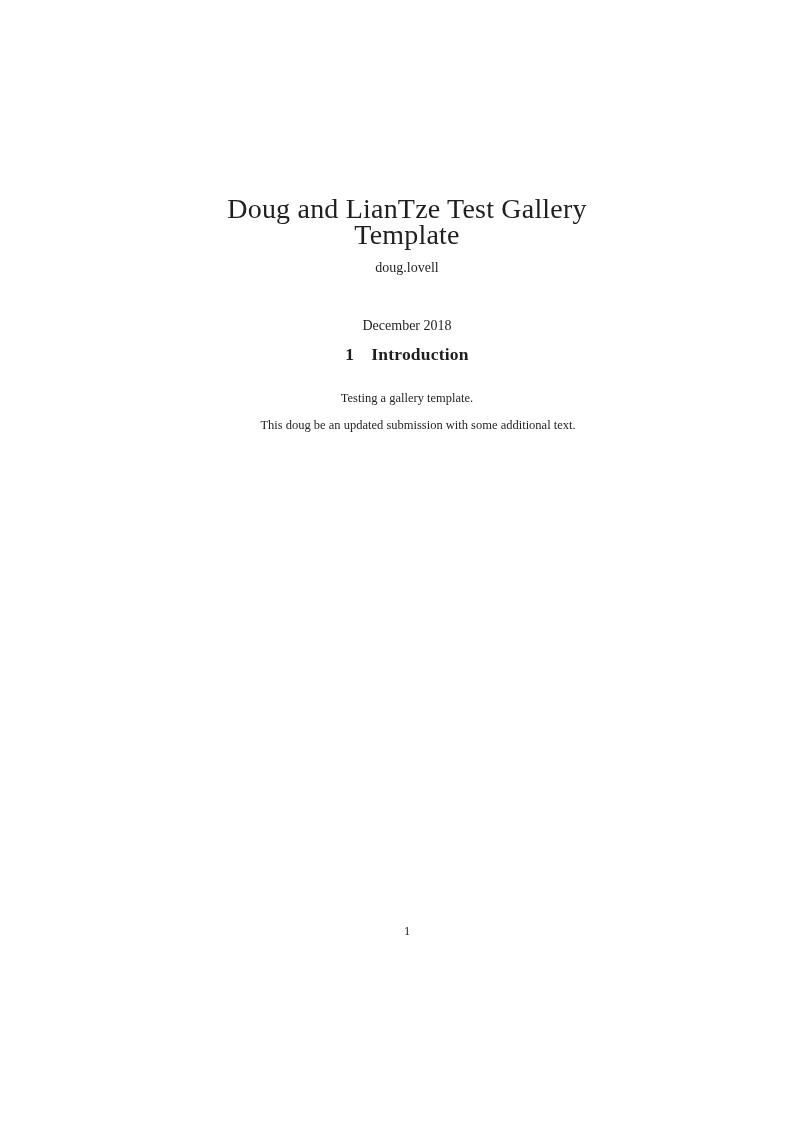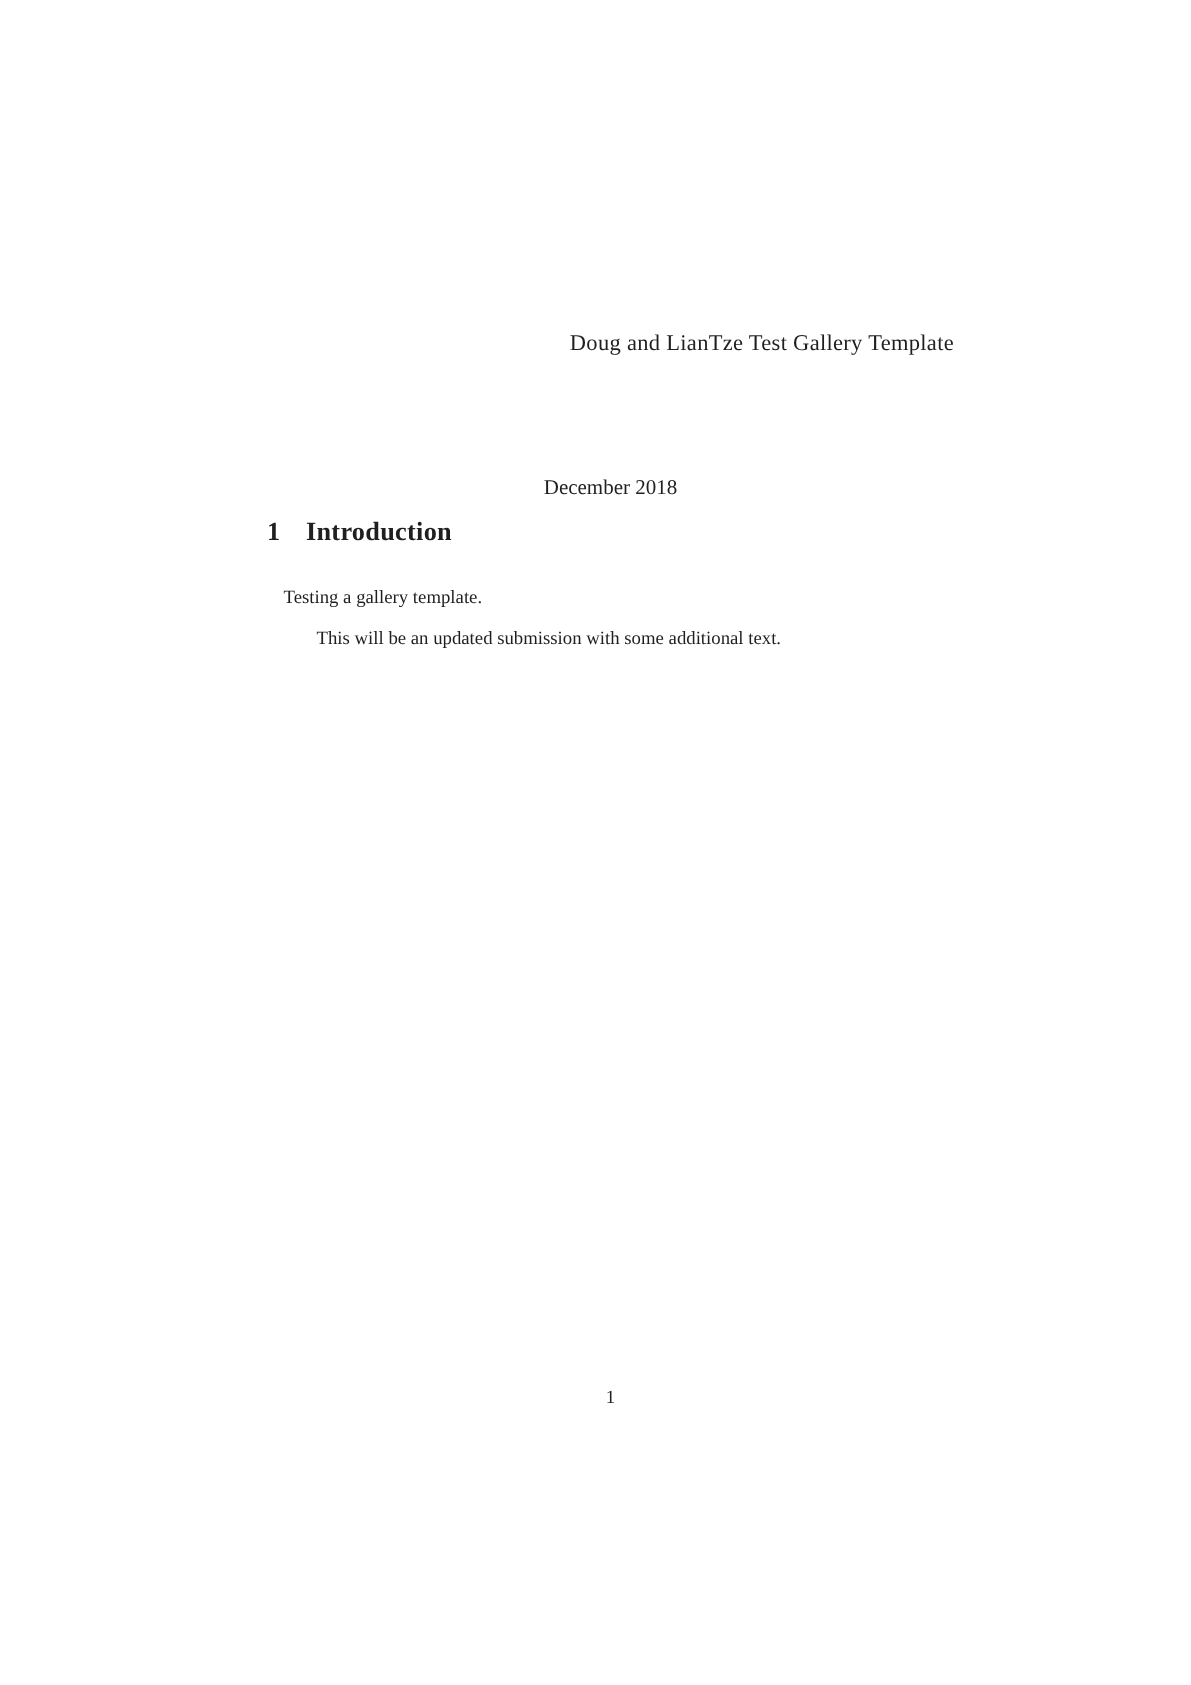--- a/index.html
+++ b/index.html
@@ -13,26 +13,27 @@
     height: 1123px;
     background: #ffffff;
     font-family: "Liberation Serif", serif;
     color: #1f1f1f;
     overflow: hidden;
   }
   .block {
     position: absolute;
     left: 178px;
     width: 458px;
+    text-align: center;
   }
   .doc-title {
-    top: 216px;
-    font-size: 15px;
+    top: 196px;
+    font-size: 28px;
     line-height: 26px;
-    text-align: right;
+    text-align: center;
     letter-spacing: 0.2px;
   }
   .doc-author {
     top: 259px;
     font-size: 14px;
     line-height: 18px;
     text-align: center;
   }
   .doc-date {
     top: 290px;
@@ -69,27 +70,28 @@
     text-align: center;
   }
 </style>
 </head>
 <body>
 
 <div class="page">
 
   <div class="block doc-title">Doug and LianTze Test Gallery Template</div>
 
+  <div class="block doc-author">doug.lovell</div>
 
   <div class="block doc-date">December 2018</div>
 
   <div class="block section-heading">
     <span class="section-number">1</span><span>Introduction</span>
   </div>
 
   <div class="block body-text">
     <p>Testing a gallery template.</p>
-    <p class="para-indent">This will be an updated submission with some additional text.</p>
+    <p class="para-indent">This doug be an updated submission with some additional text.</p>
   </div>
 
   <div class="block page-number">1</div>
 
 </div>
 
 </body></html>

